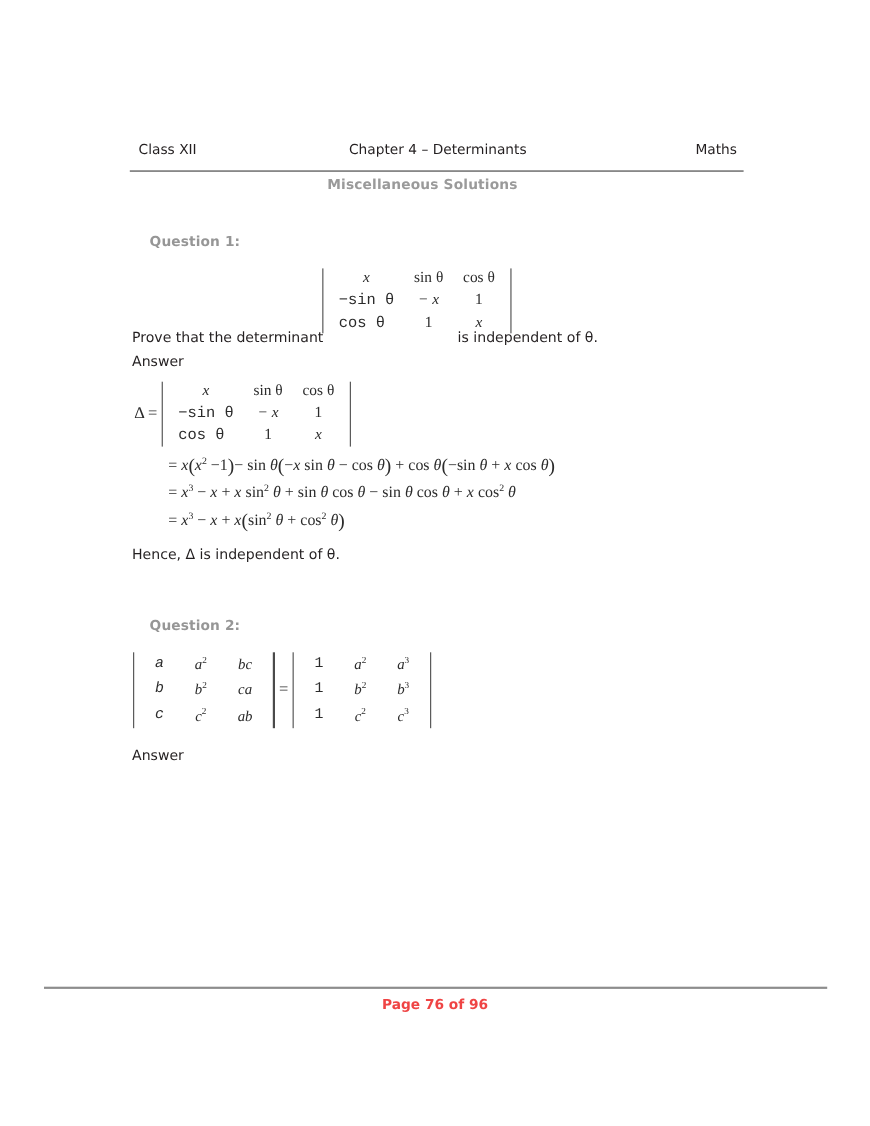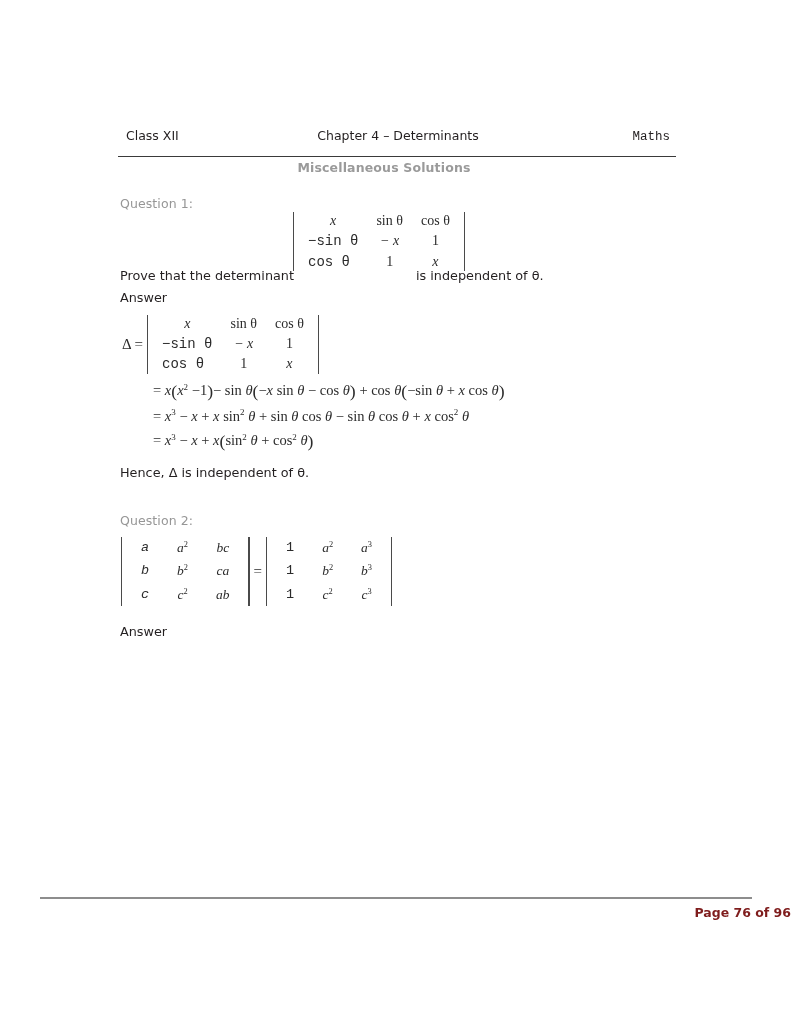--- a/index.html
+++ b/index.html
@@ -24,21 +24,21 @@
     width: 558px;
     border-bottom: 1.6px solid #3a3a3a;
     padding-bottom: 12px;
     display: flex;
     align-items: baseline;
     font-size: 12.5px;
     color: #231f20;
   }
   .hdr-left   { width: 33%; text-align: left; padding-left: 8px; }
   .hdr-center { width: 34%; text-align: center; }
-  .hdr-right  { width: 33%; text-align: right; padding-right: 6px; font-family: Liberation Mono, monospace; }
+  .hdr-right  { width: 33%; text-align: right; padding-right: 6px; }
 
   .subtitle {
     position: absolute;
     left: 0;
     top: 160px;
     width: 768px;
     text-align: center;
     font-size: 12.5px;
     font-weight: bold;
     color: #9a9a9a;
@@ -48,23 +48,23 @@
   
   .content {
     position: absolute;
     left: 120px;
     top: 196px;
     width: 600px;
   }
 
   .qlabel {
     font-size: 12.5px;
-    font-weight: normal;
+    font-weight: bold;
     color: #969696;
-    margin: 0;
+    margin: 16px;
     letter-spacing: 0.1px;
   }
   .prose {
     font-size: 12.8px;
     color: #231f20;
     margin: 0;
     line-height: 1.45;
   }
 
   
@@ -177,24 +177,24 @@
     top: 897px;
     width: 712px;
     height: 1.6px;
     background: #8d8d8d;
   }
   .footer-text {
     position: absolute;
     left: 0;
     top: 905px;
     width: 791px;
-    text-align: right;
+    text-align: center;
     font-size: 12.5px;
     font-weight: bold;
-    color: #7f1d1d;
+    color: #ef4444;
   }
   .spacer-lg { height: 30px; }
 </style>
 </head>
 <body>
 
 <div class="page-header">
   <span class="hdr-left">Class XII</span>
   <span class="hdr-center">Chapter 4 – Determinants</span>
   <span class="hdr-right">Maths</span>

